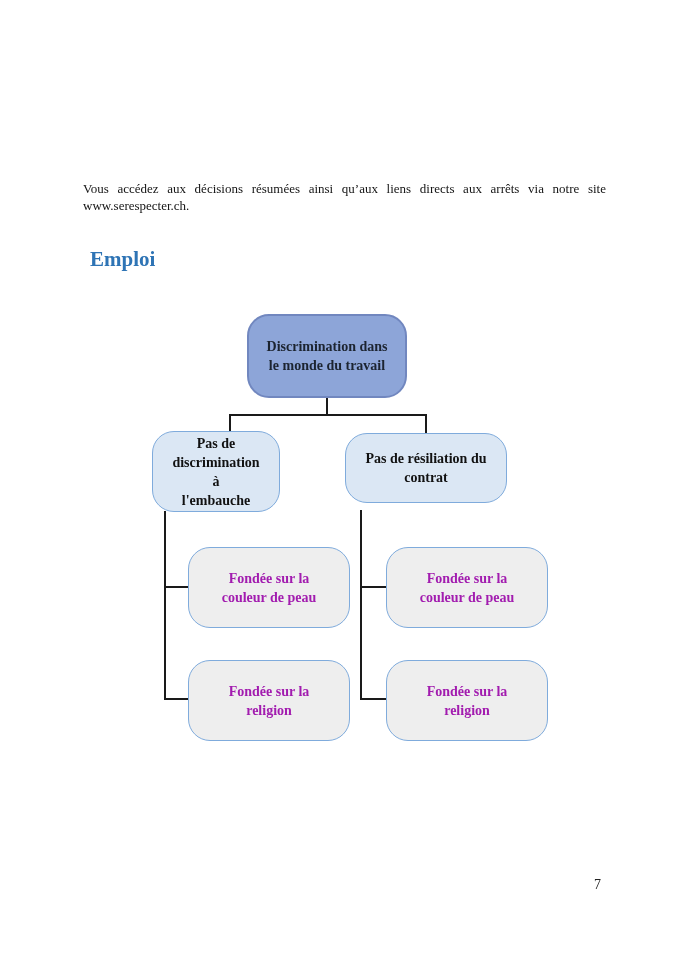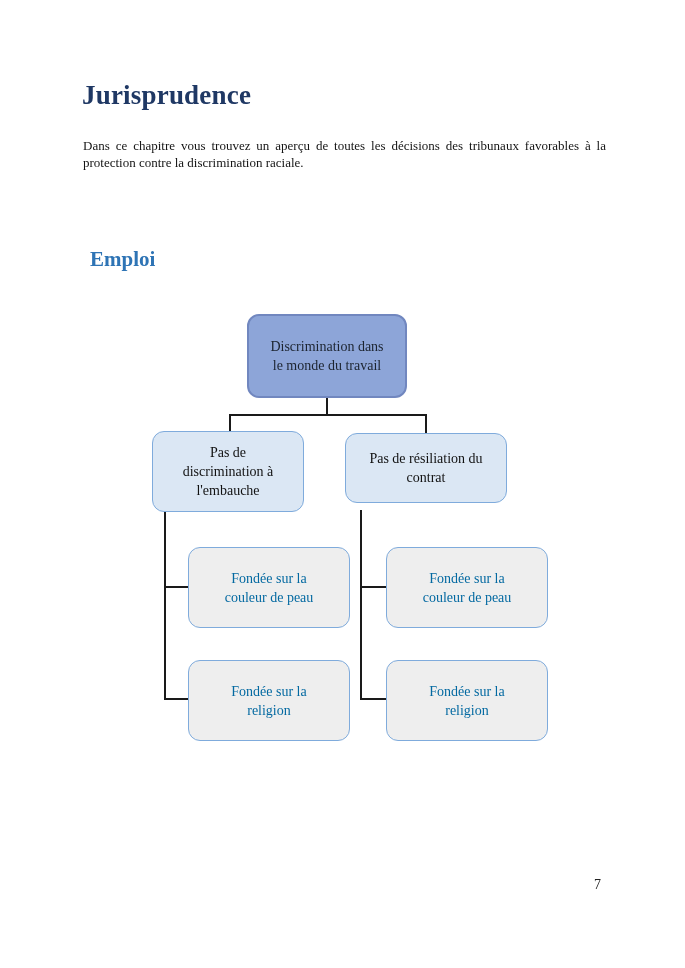--- a/index.html
+++ b/index.html
@@ -51,40 +51,41 @@
   .node {
     position: absolute;
     box-sizing: border-box;
     display: flex;
     align-items: center;
     justify-content: center;
     text-align: center;
     white-space: pre-line;
     font-size: 14px;
     line-height: 19px;
-    border-radius: 12px;
+    border-radius: 22px;
+    font-weight: bold;
   }
   .node-root {
     left: 247px; top: 314px; width: 160px; height: 84px;
     background: var(--root-fill, #8da5d8);
     border: 2px solid var(--root-border, #7187bf);
     color: #1c2430;
     padding: 0 12px;
   }
   .node-l2 {
     background: var(--level2-fill, #dbe7f4);
     border: 1.5px solid var(--node-border, #7fabdc);
     color: #111111;
   }
-  .node-l2a { left: 152px; top: 431px; width: 152px; height: 81px; padding: 0 16px; }
+  .node-l2a { left: 152px; top: 431px; width: 128px; height: 81px; padding: 0 16px; }
   .node-l2b { left: 345px; top: 433px; width: 162px; height: 70px; padding: 0 10px; }
   .node-l3 {
     background: var(--level3-fill, #eeeeee);
     border: 1.5px solid var(--node-border, #7fabdc);
-    color: #0369a1;
+    color: #a21caf;
     width: 162px; height: 81px;
     padding: 0 20px;
   }
   .node-l3a1 { left: 188px; top: 547px; }
   .node-l3a2 { left: 188px; top: 660px; }
   .node-l3b1 { left: 386px; top: 547px; }
   .node-l3b2 { left: 386px; top: 660px; }
   .conn {
     position: absolute;
     background: var(--connector-color, #1a1a1a);
@@ -95,23 +96,22 @@
     top: 877px;
     font-size: 14px;
     color: #222222;
   }
 </style>
 </head>
 <body>
 
 <div class="page">
 
-  <h1 class="doc-title">Jurisprudence</h1>
 
-  <p class="body-par par-1">Dans ce chapitre vous trouvez un aperçu de toutes les décisions des tribunaux favorables à la protection contre la discrimination raciale.</p>
+  <p class="body-par par-2">Vous accédez aux décisions résumées ainsi qu’aux liens directs aux arrêts via notre site www.serespecter.ch.</p>
 
   <h2 class="section-heading">Emploi</h2>
 
   <div>
 
     <div class="conn" style="left:326px; top:398px; width:2px; height:17px;"></div>
     <div class="conn" style="left:229px; top:414px; width:198px; height:2px;"></div>
     <div class="conn" style="left:229px; top:414px; width:2px; height:18px;"></div>
     <div class="conn" style="left:425px; top:414px; width:2px; height:20px;"></div>
 

